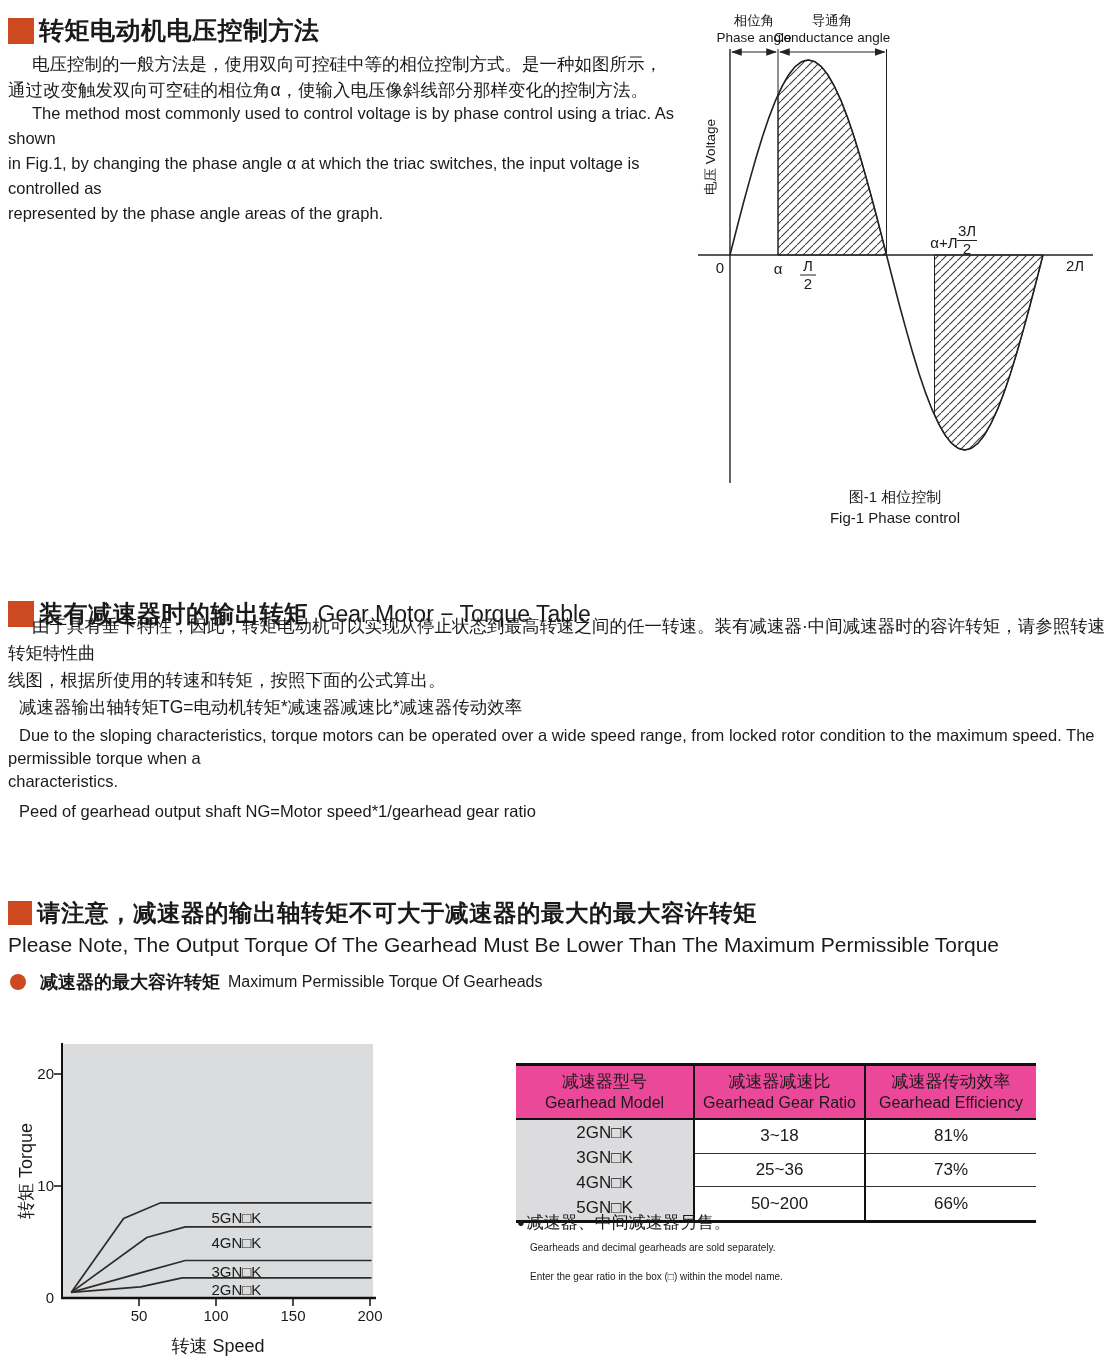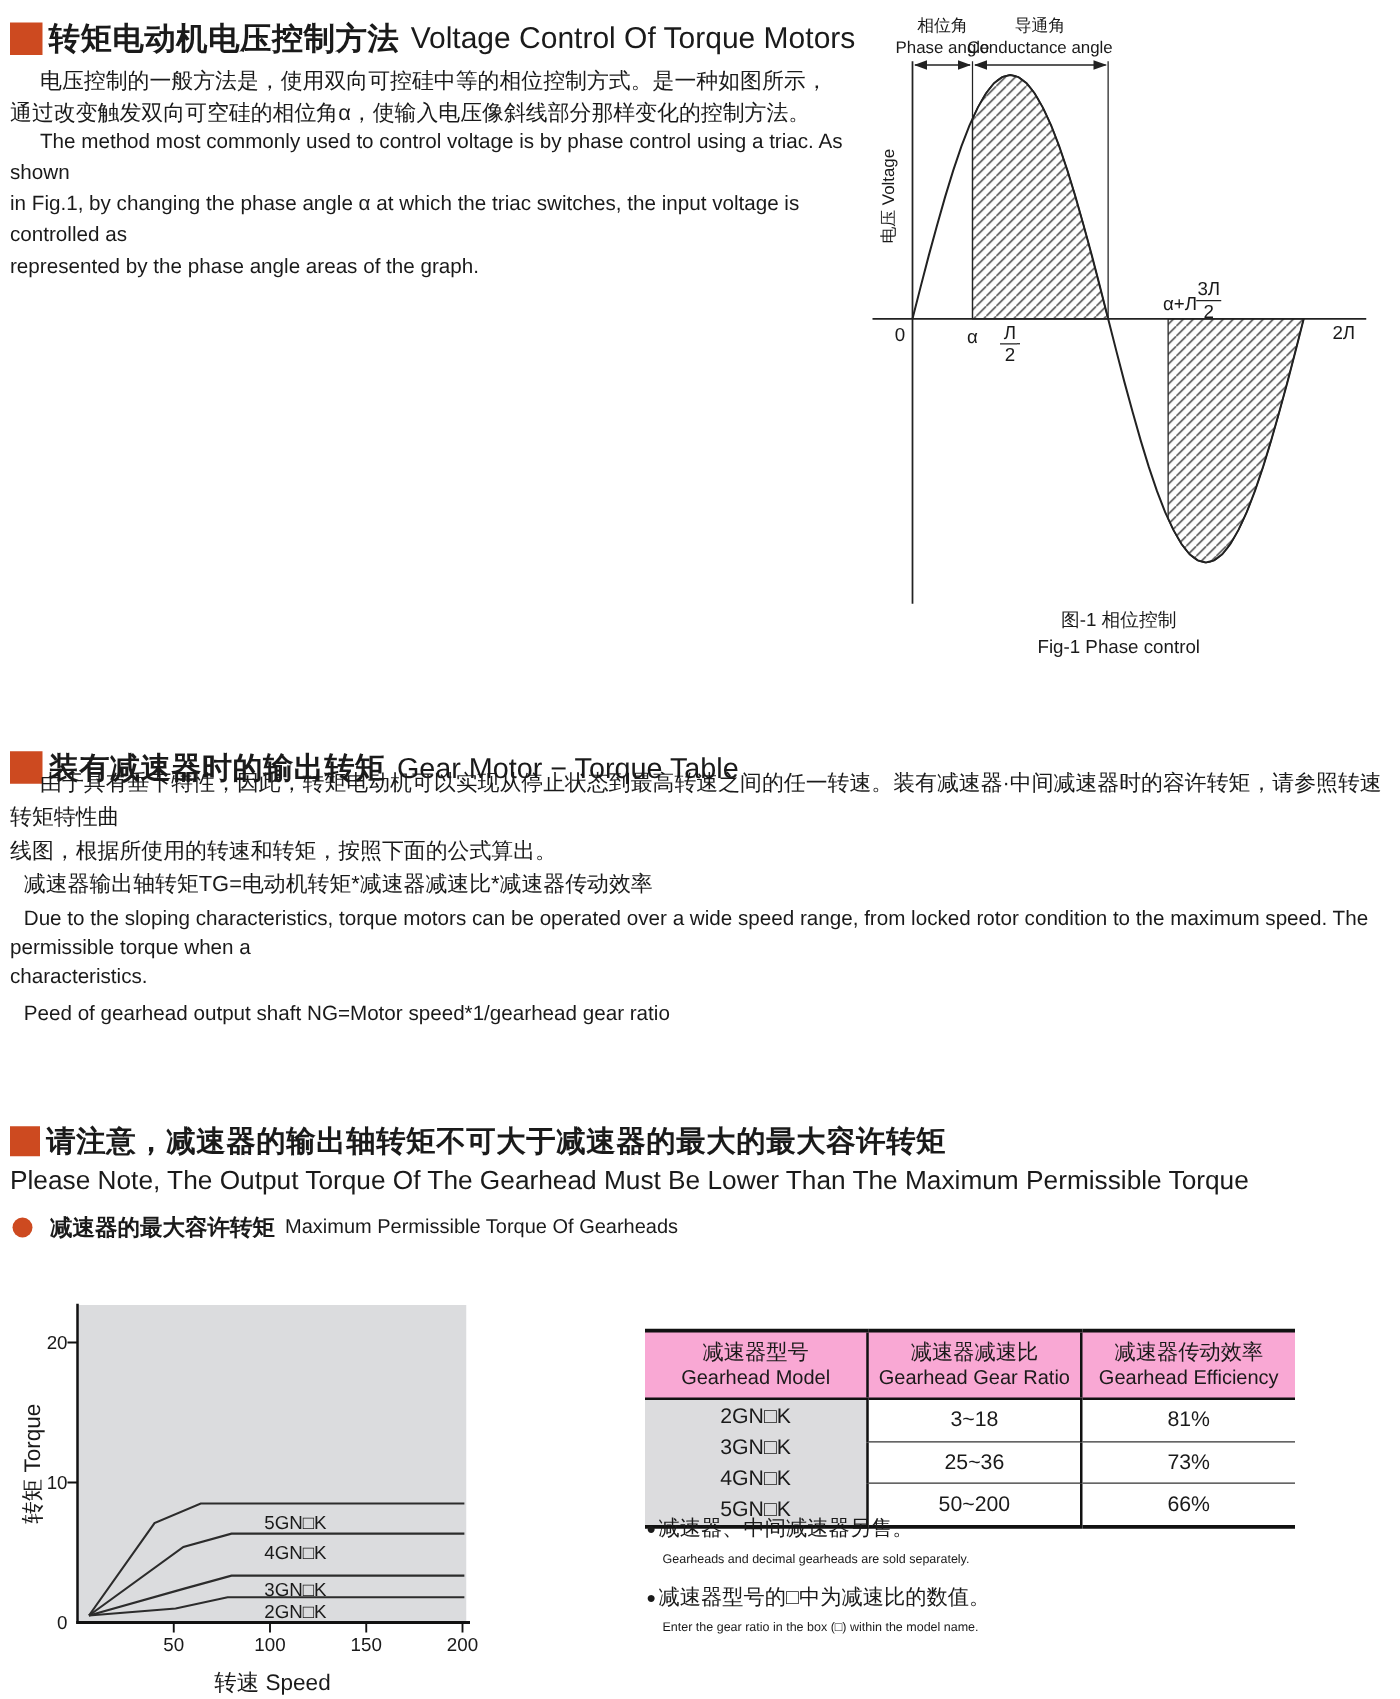--- a/index.html
+++ b/index.html
@@ -36,40 +36,39 @@
   .f15{font-size:15px;}
   .tm{text-anchor:middle;}
   .te{text-anchor:end;}
   .caption{text-align:center;font-size:15px;line-height:21px;}
   
   .ct{font-size:15px;}
   .cl{font-size:18px;}
   
   table{border-collapse:collapse;width:520px;table-layout:fixed;}
   th,td{padding:0;text-align:center;vertical-align:middle;}
-  thead th{background:#f9a8d4;border-top:3px solid #111;border-bottom:2px solid #111;
+  thead th{background:#ec4899;border-top:3px solid #111;border-bottom:2px solid #111;
            height:52px;font-weight:normal;}
   th .zh{font-size:17px;line-height:22px;}
   th .en{font-size:16px;line-height:20px;}
   .vline{border-left:2px solid #111;}
   td.models{background:#dcdcde;border-bottom:3px solid #111;font-size:17px;line-height:25px;}
   td.val{height:25px;font-size:17px;border-bottom:1px solid #333;}
   tr.last td.val{border-bottom:3px solid #111;}
   
   .note-zh{font-size:17px;line-height:26px;}
   .note-en{font-size:10px;line-height:24px;padding-left:13px;margin-bottom:5px;}
   .blt{font-size:13px;margin-right:2px;vertical-align:1px;}
 </style>
 </head>
 <body>
 
 <div class="abs head" style="left:8px;top:14px;">
   <span class="sq"></span>
   <span class="h-zh">转矩电动机电压控制方法</span>
-  <span class="h-en">Voltage Control Of Torque Motors</span>
 </div>
 
 <div class="abs p-zh" style="left:8px;top:51px;width:672px;">
   <div class="ind24">电压控制的一般方法是，使用双向可控硅中等的相位控制方式。是一种如图所示，</div>
   <div>通过改变触发双向可空硅的相位角α，使输入电压像斜线部分那样变化的控制方法。</div>
 </div>
 
 <div class="abs p-en" style="left:8px;top:101px;width:690px;">
   <div class="ind24">The method most commonly used to control voltage is by phase control using a triac. As shown</div>
   <div>in Fig.1, by changing the phase angle α at which the triac switches, the input voltage is controlled as</div>
@@ -233,15 +232,14 @@
         <td class="val vline">50~200</td>
         <td class="val vline">66%</td>
       </tr>
     </tbody>
   </table>
 </div>
 
 <div class="abs" style="left:517px;top:1210px;width:570px;">
   <div class="note-zh"><span class="blt">●</span><span>减速器、中间减速器另售。</span></div>
   <div class="note-en">Gearheads and decimal gearheads are sold separately.</div>
-  <div class="note-zh"><span class="blt">●</span><span>减速器型号的□中为减速比的数值。</span></div>
   <div class="note-en">Enter the gear ratio in the box (□) within the model name.</div>
 </div>
 
 </body></html>

